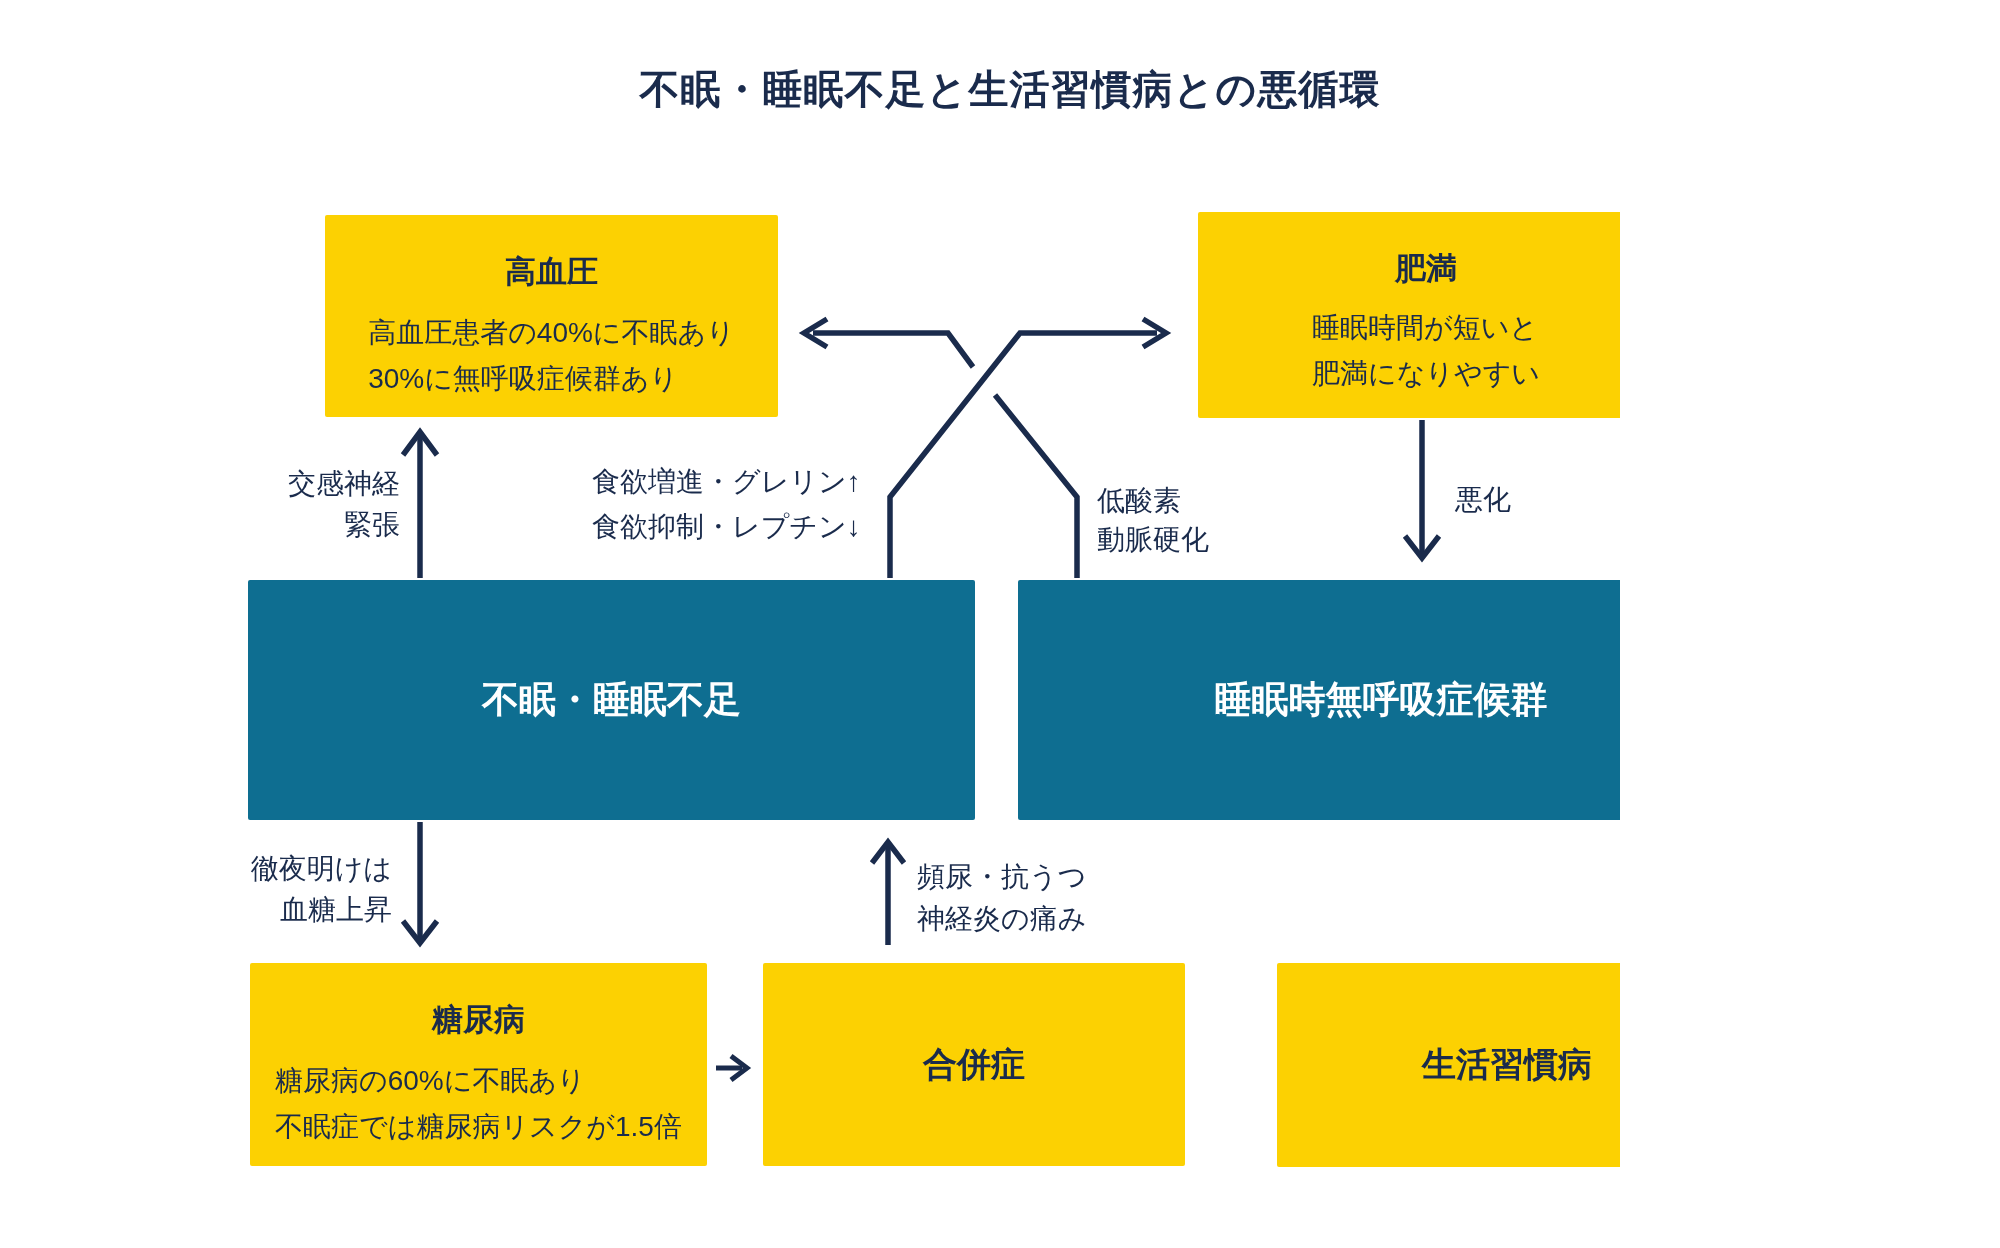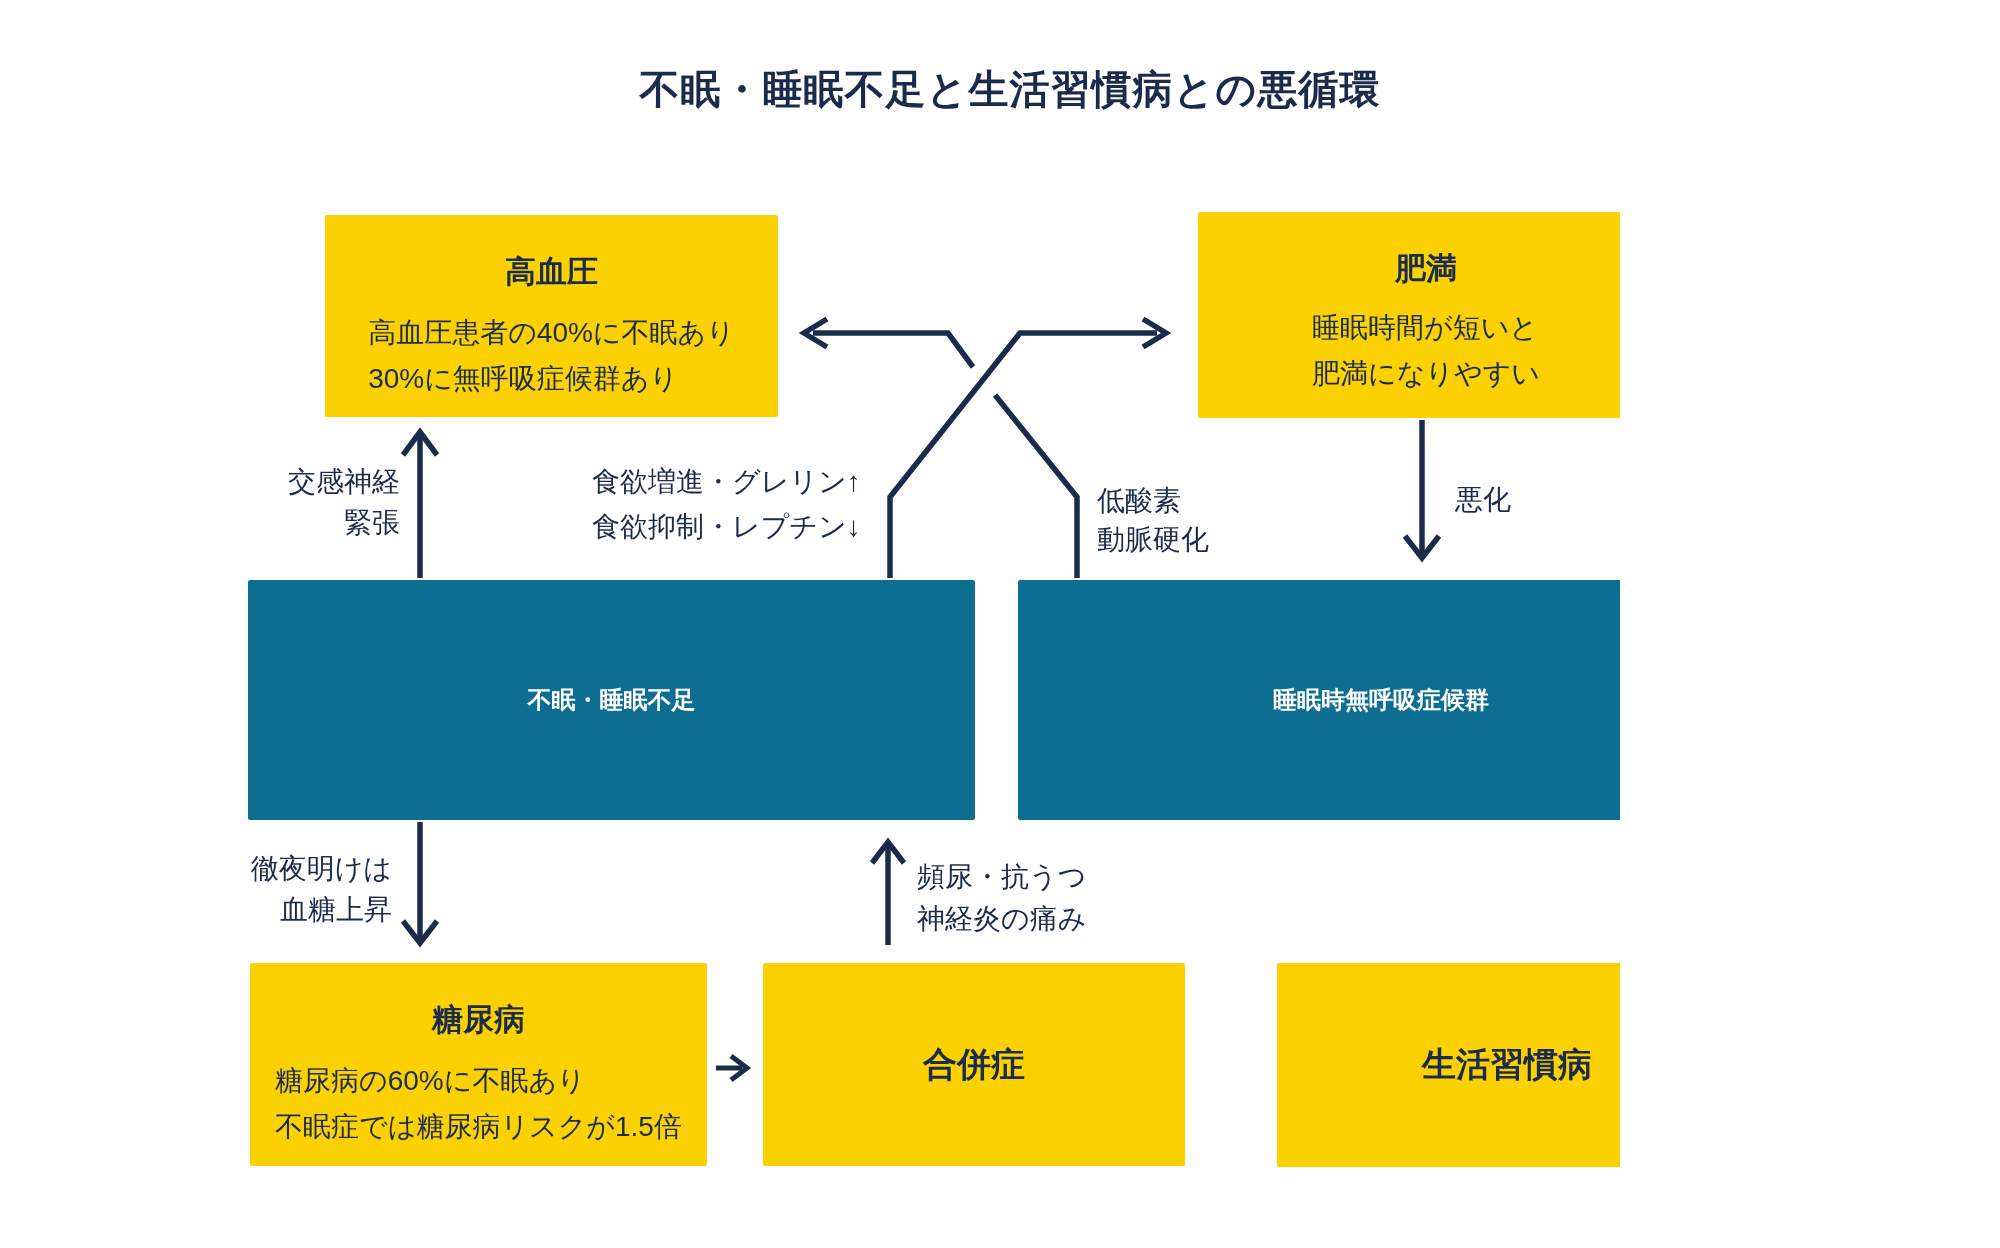--- a/index.html
+++ b/index.html
@@ -23,21 +23,21 @@
   .box.yellow{background:var(--yellow);}
   .box.teal{background:var(--teal);}
   .box-title{
     text-align:center;font-weight:bold;font-size:31px;margin-top:36px;color:var(--navy);
   }
   .box-body{
     margin:17px auto 0;width:fit-content;text-align:left;
     font-size:28px;line-height:46px;color:var(--navy);
   }
   .flex-center{display:flex;align-items:center;justify-content:center;}
-  .teal-title{font-size:24px;font-weight:bold;color:#ffffff;text-align:center;}
+  .teal-title{font-size:37px;font-weight:bold;color:#ffffff;text-align:center;}
   .big-title{font-size:34px;font-weight:bold;color:var(--navy);text-align:center;}
   .note{position:absolute;font-size:28px;color:var(--navy);}
   .arrow-layer{position:absolute;left:0;top:0;width:2000px;height:1248px;pointer-events:none;}
   .arrow{stroke:var(--navy);stroke-width:5.5;fill:none;stroke-linejoin:miter;stroke-linecap:butt;}
   .arrow.thin{stroke-width:5;}
 </style>
 </head>
 <body>
 
 <div class="canvas">
@@ -113,21 +113,21 @@
   </div>
 
   <div class="box yellow flex-center" style="left:763px;top:963px;width:422px;height:203px;">
     <div class="big-title">合併症</div>
   </div>
 
   <div class="box yellow flex-center" style="left:1277px;top:963px;width:460px;height:204px;">
     <div class="big-title">生活習慣病</div>
   </div>
 
-  <div class="note" style="left:210px;top:463px;width:190px;text-align:right;line-height:41px;font-family:Liberation Mono, monospace;">
+  <div class="note" style="left:210px;top:463px;width:190px;text-align:right;line-height:41px;">
     <div>交感神経</div>
     <div>緊張</div>
   </div>
 
   <div class="note" style="left:592px;top:459px;line-height:45px;">
     <div>食欲増進・グレリン↑</div>
     <div>食欲抑制・レプチン↓</div>
   </div>
 
   <div class="note" style="left:1097px;top:481px;line-height:39px;">

